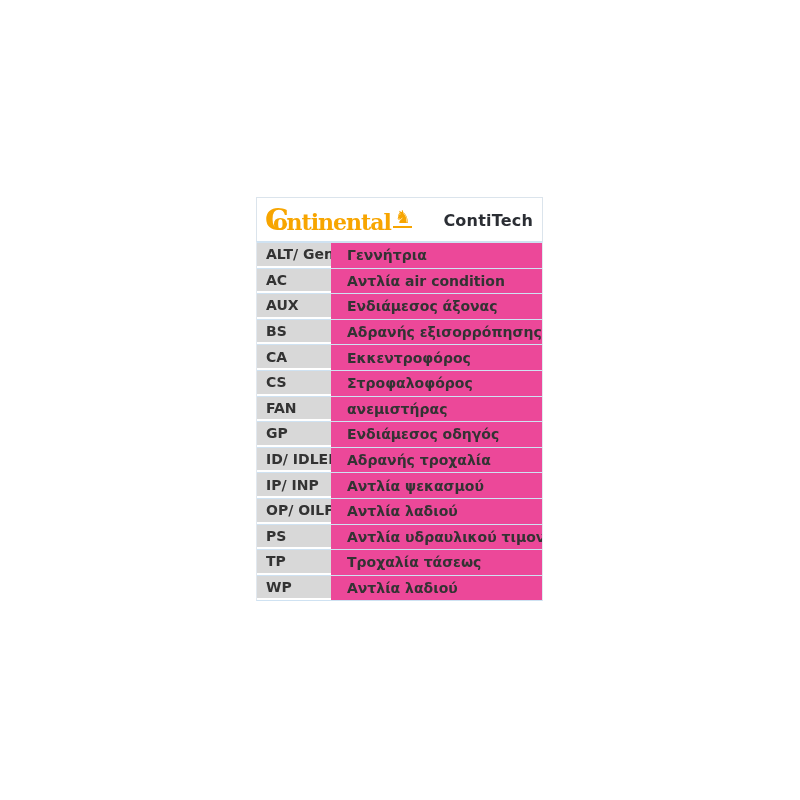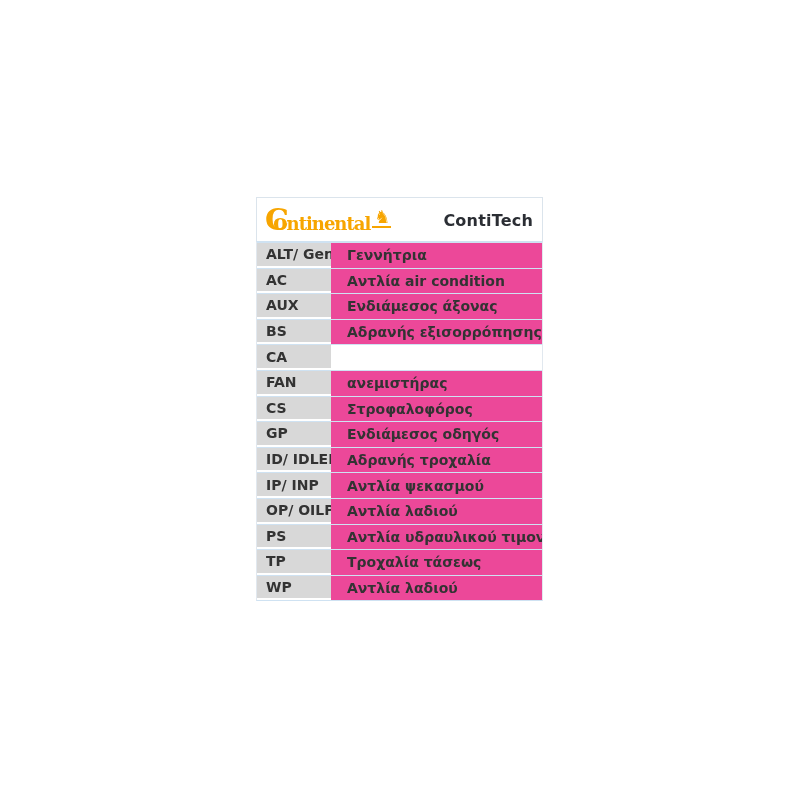--- a/index.html
+++ b/index.html
@@ -13,21 +13,21 @@
   .brand-header {
     box-sizing:border-box; height:45px; background:#ffffff;
     border:1px solid #dbe4ec; border-bottom:1px solid #cfe2f2;
     display:flex; align-items:center; justify-content:space-between;
     padding:0 9px 0 8px;
   }
   .logo { color:#f7a500; font-family:"DejaVu Serif", serif; font-weight:bold;
           white-space:nowrap; letter-spacing:-1px; line-height:1; display:flex; align-items:baseline; }
   .logo-c   { font-size:30px; }
   .logo-o   { font-size:22px; margin-left:-15px; }
-  .logo-rest{ font-size:18px; }
+  .logo-rest{ font-size:22px; }
   .horse-wrap {
     display:inline-block; margin-left:2px; transform:translateY(-7px);
     border-bottom:2px solid #f7a500; padding:0 2px 0 2px; line-height:1;
   }
   .horse { font-family:"DejaVu Sans", sans-serif; font-size:18px; color:#f7a500; }
   .subbrand {
     font-size:16px; font-weight:bold; color:#2b2e34; letter-spacing:0.2px;
     align-self:center; margin-top:2px;
   }
 
@@ -75,28 +75,29 @@
         <div class="row">
           <div class="cell abbr">AUX</div>
           <div class="cell desc">Ενδιάμεσος άξονας</div>
         </div>
         <div class="row">
           <div class="cell abbr">BS</div>
           <div class="cell desc">Αδρανής εξισορρόπησης</div>
         </div>
         <div class="row">
           <div class="cell abbr">CA</div>
+          <div class="cell desc">Εκκεντροφόρος</div>
+        </div>
+        <div class="row">
+          <div class="cell abbr">CS</div>
+          <div class="cell desc">Στροφαλοφόρος</div>
         </div>
         <div class="row">
           <div class="cell abbr">FAN</div>
           <div class="cell desc">ανεμιστήρας</div>
-        </div>
-        <div class="row">
-          <div class="cell abbr">CS</div>
-          <div class="cell desc">Στροφαλοφόρος</div>
         </div>
         <div class="row">
           <div class="cell abbr">GP</div>
           <div class="cell desc">Ενδιάμεσος οδηγός</div>
         </div>
         <div class="row">
           <div class="cell abbr">ID/ IDLER</div>
           <div class="cell desc">Αδρανής τροχαλία</div>
         </div>
         <div class="row">

